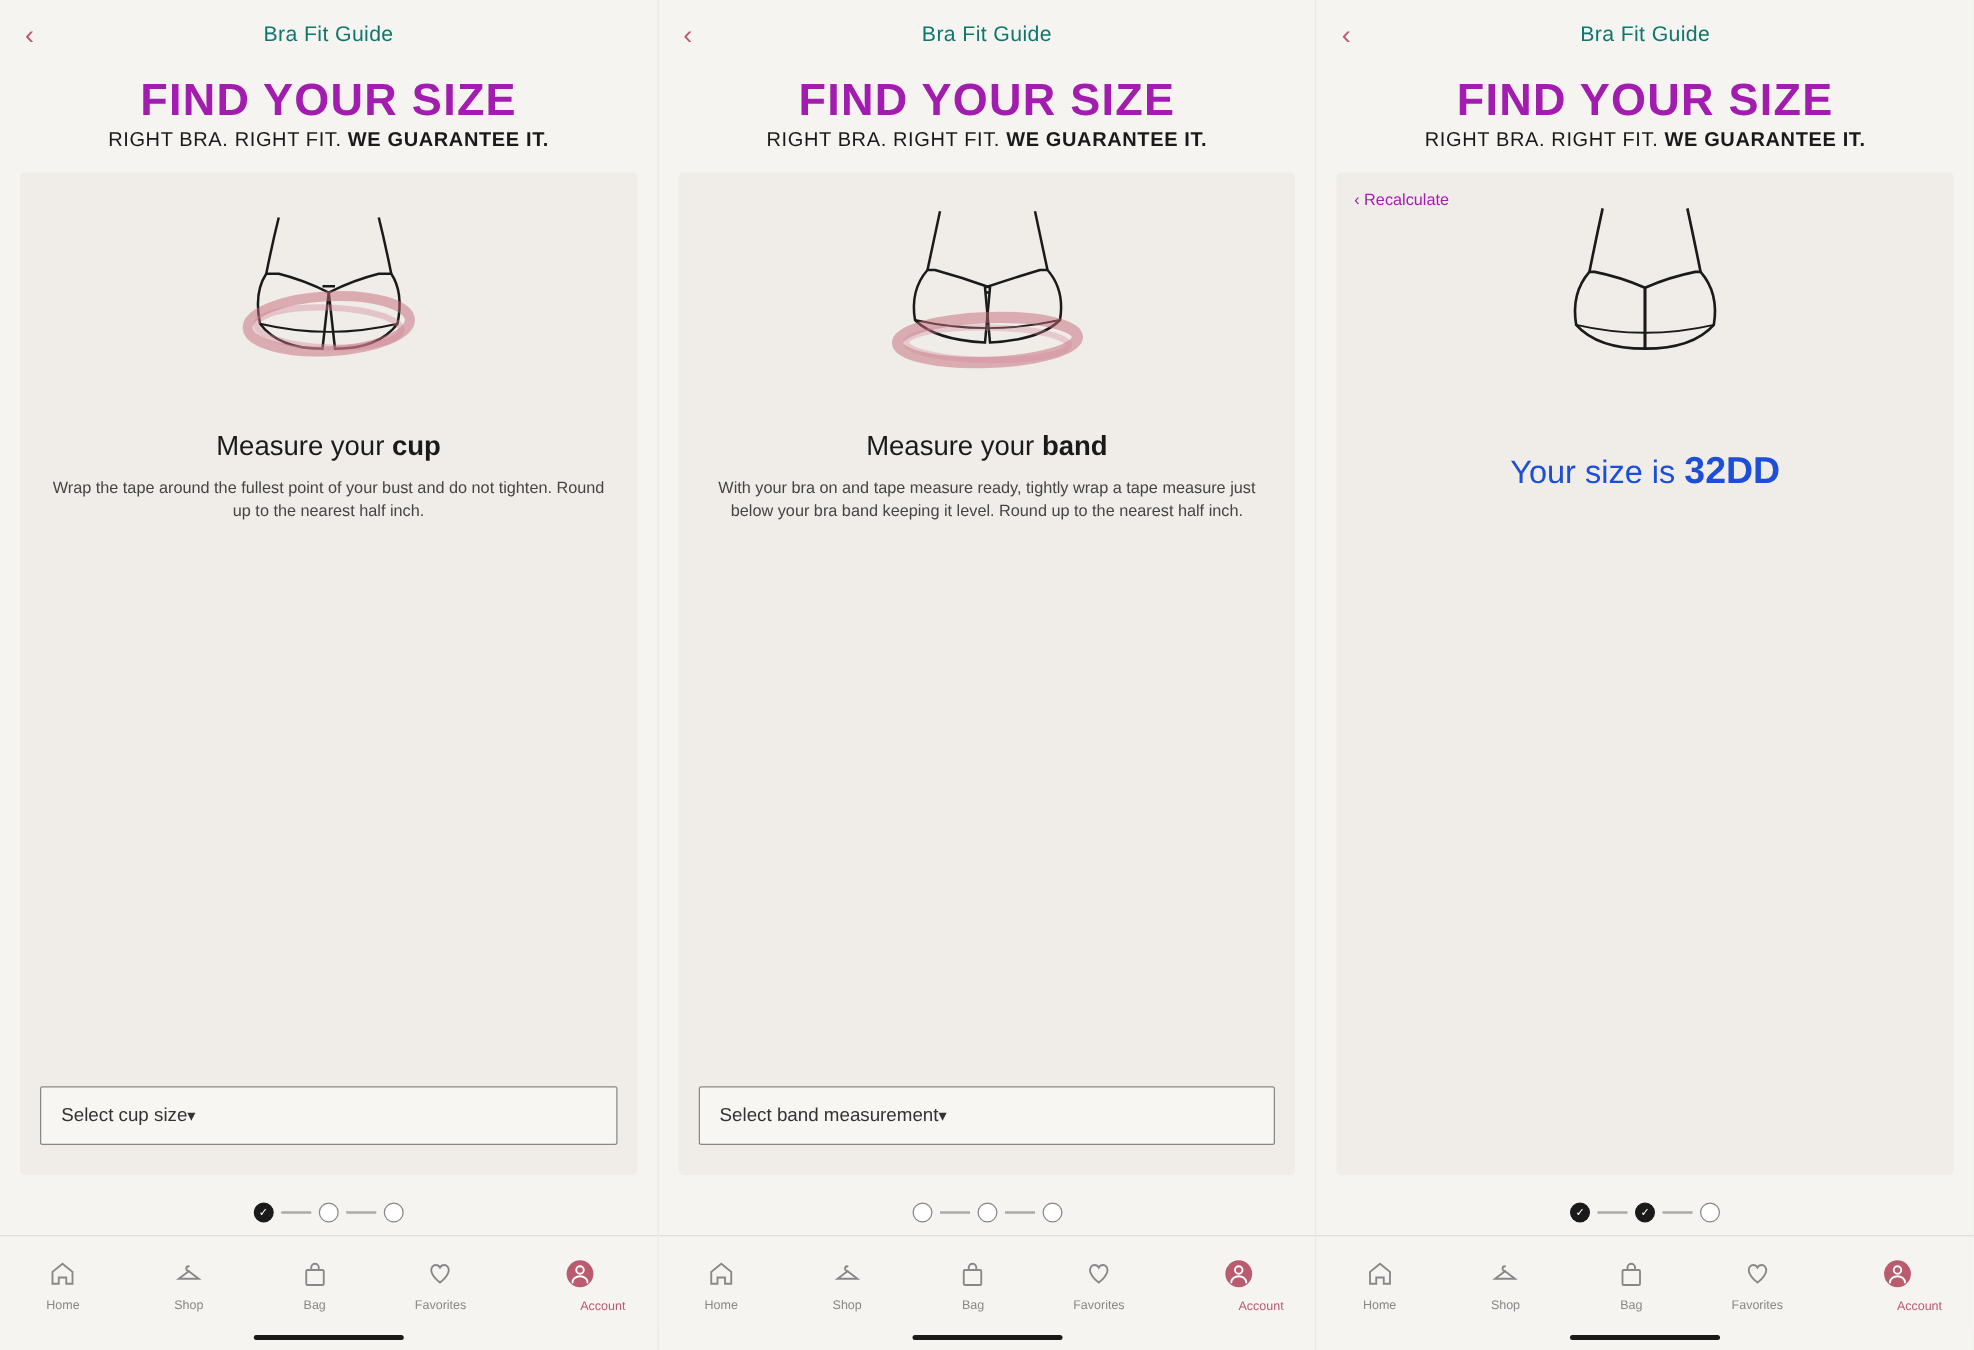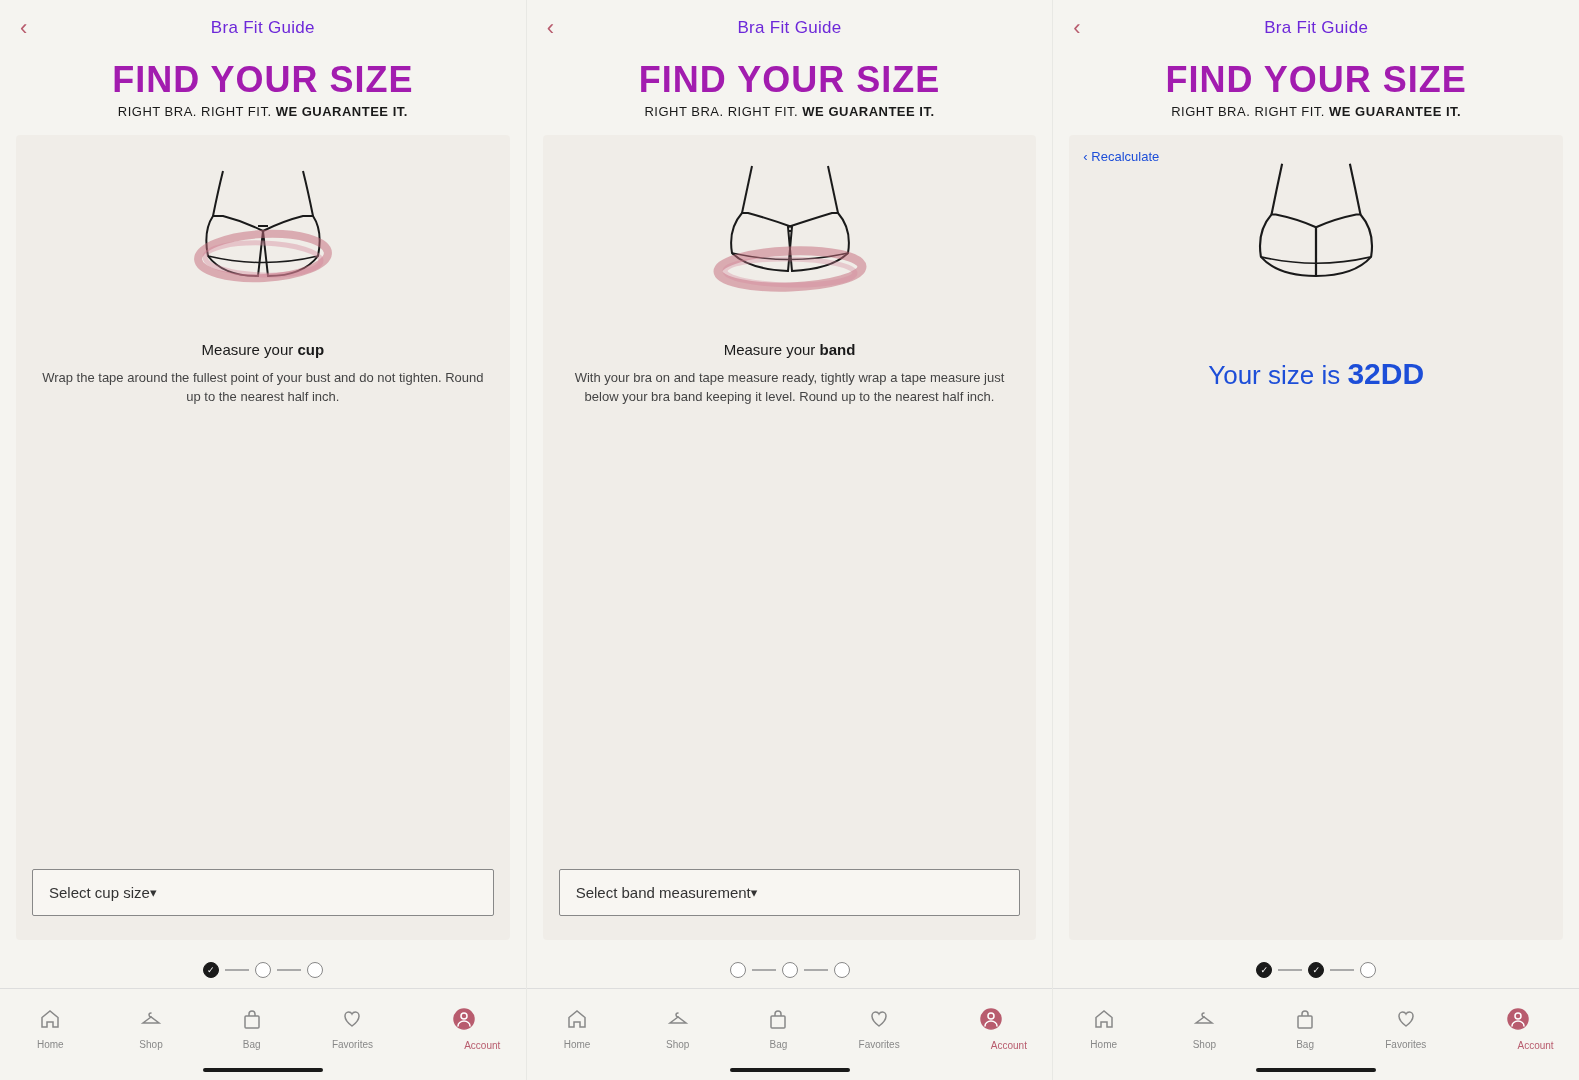--- a/index.html
+++ b/index.html
@@ -43,40 +43,40 @@
       left: 20px;
       color: #b85c6e;
       font-size: 22px;
       cursor: pointer;
       line-height: 1;
     }
 
     .screen-title {
       font-size: 17px;
       font-weight: 400;
-      color: #6d28d9;
+      color: #0f766e;
       letter-spacing: 0.3px;
     }
 
     
     .headline-area {
       text-align: center;
       padding: 12px 20px 8px;
     }
 
     .find-size-title {
       font-size: 36px;
       font-weight: 900;
       color: #a21caf;
       letter-spacing: 1px;
       line-height: 1.1;
     }
 
     .find-size-subtitle {
-      font-size: 13px;
+      font-size: 16px;
       color: #1a1a1a;
       letter-spacing: 0.5px;
       margin-top: 4px;
     }
 
     .find-size-subtitle strong {
       font-weight: 700;
     }
 
     
@@ -93,21 +93,21 @@
     }
 
     
     .bra-illustration {
       width: 220px;
       height: 180px;
       margin-bottom: 10px;
     }
 
     .measure-label {
-      font-size: 15px;
+      font-size: 22px;
       color: #1a1a1a;
       margin-bottom: 10px;
       text-align: center;
     }
 
     .measure-label strong {
       font-weight: 800;
     }
 
     .measure-description {
@@ -144,21 +144,21 @@
       font-size: 13px;
       color: #333;
     }
 
     
     .recalculate-link {
       position: absolute;
       top: 14px;
       left: 14px;
       font-size: 13px;
-      color: #1d4ed8;
+      color: #a21caf;
       cursor: pointer;
     }
 
     .recalculate-link::before {
       content: '‹ ';
     }
 
     .size-result {
       font-size: 26px;
       color: #1d4ed8;

